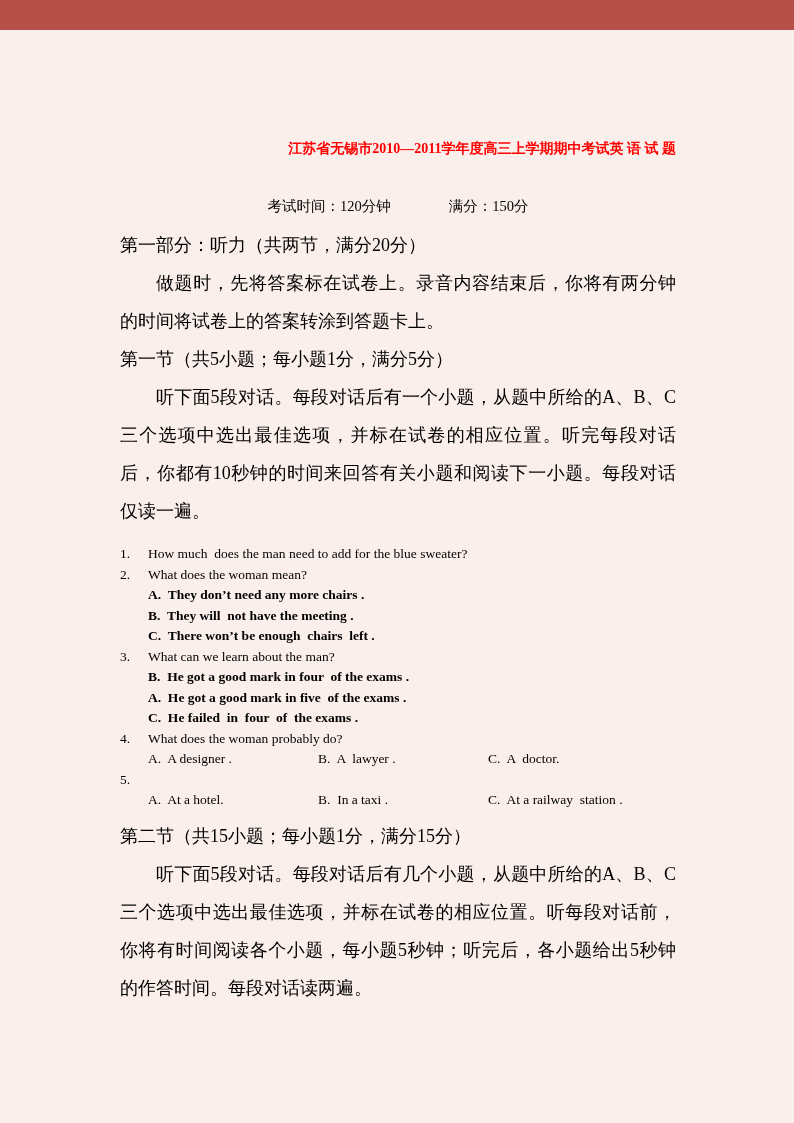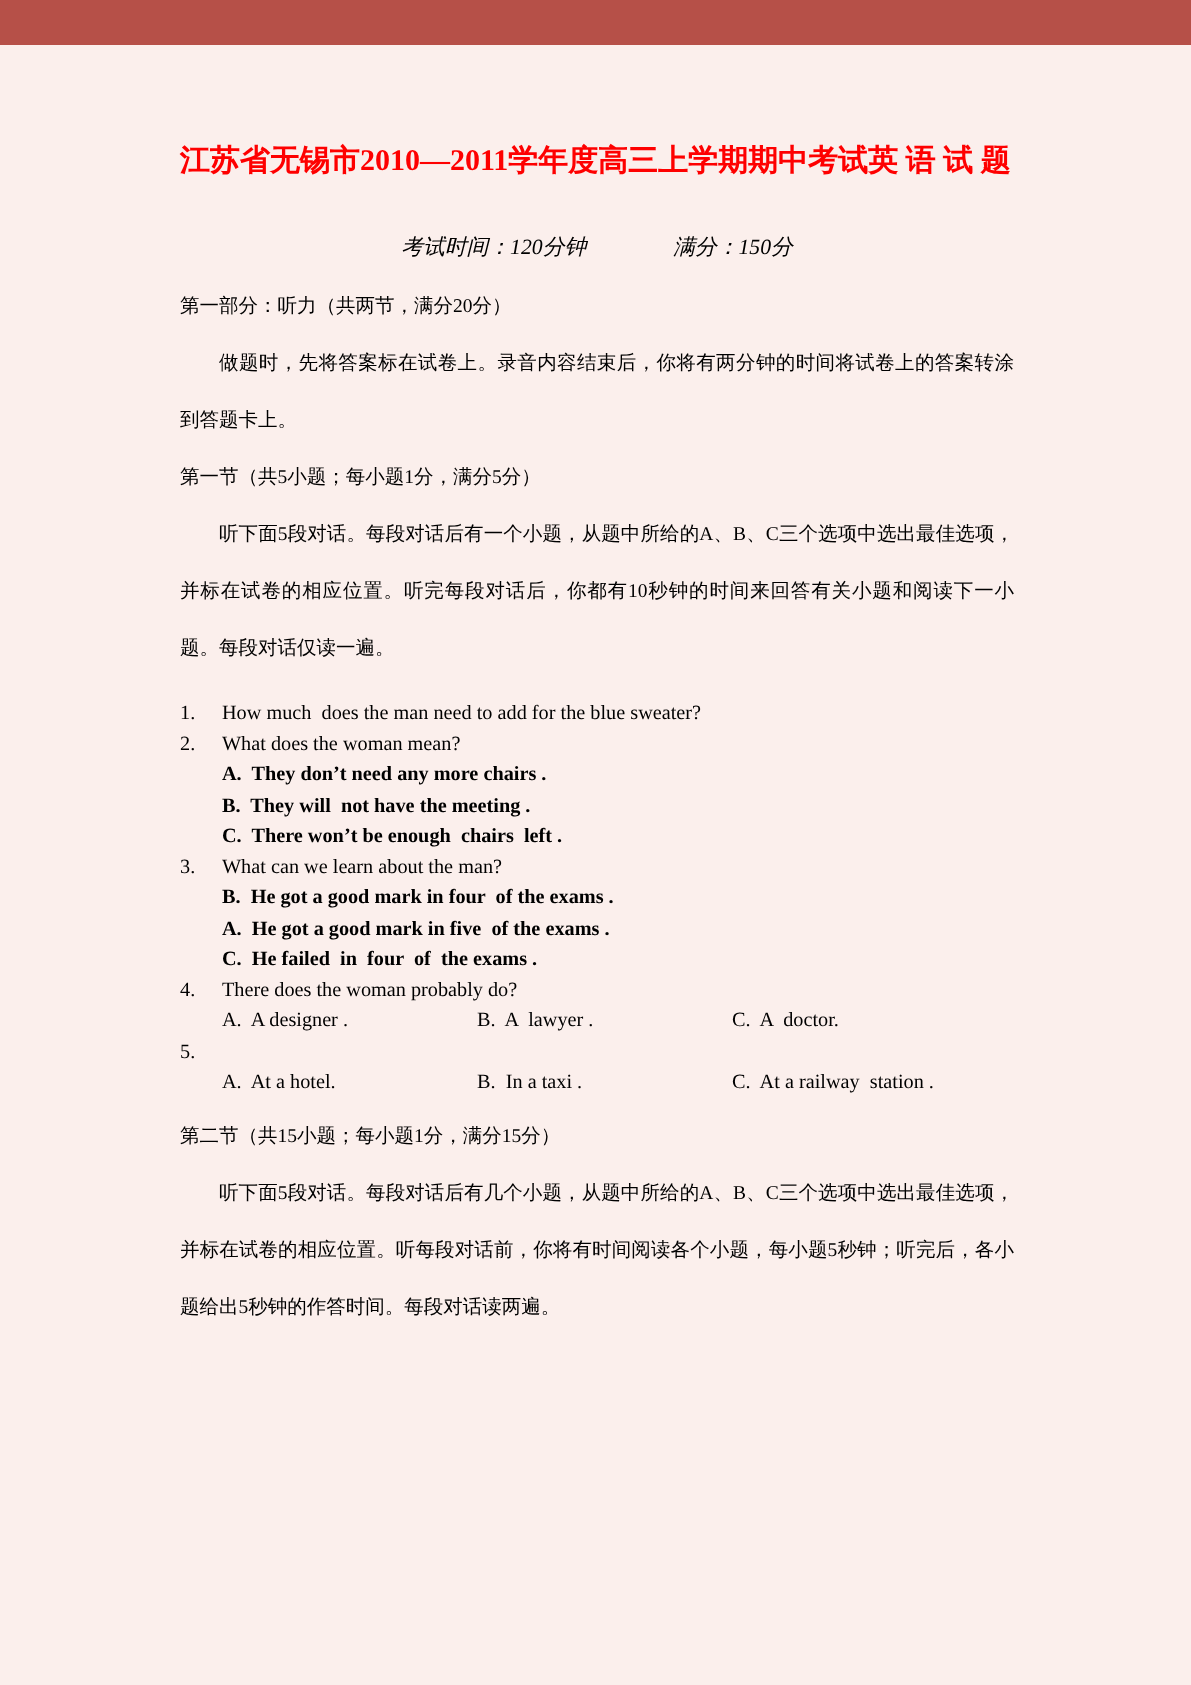--- a/index.html
+++ b/index.html
@@ -16,39 +16,38 @@
     overflow: hidden;
   }
   .banner {
     width: 100%;
     height: 30px;
     background: #b65048;
   }
   .content { padding: 0 118px 0 120px; }
 
   .title {
-    margin-top: 67px;
-    font-size: 20px;
+    margin-top: 108px;
+    font-size: 14px;
     line-height: 21px;
     font-weight: bold;
     color: #fe0000;
-    text-align: left;
+    text-align: right;
     white-space: pre-wrap;
   }
   .exam-info {
     margin-top: 38px;
     display: flex;
     justify-content: center;
     gap: 58px;
     font-size: 14.5px;
     line-height: 18px;
-    font-style: italic;
   }
 
-  .cn-block { font-size: 13px; line-height: 38px; }
+  .cn-block { font-size: 18px; line-height: 38px; }
   .block-a { margin-top: 11px; }
   .block-b { margin-top: 6px; }
   .cn-line { line-height: 38px; }
   .cn-para {
     margin: 0;
     text-indent: 2em;
     text-align: justify;
     line-height: 38px;
   }
 
@@ -112,21 +111,21 @@
           <span class="q-text">What can we learn about the man?</span>
         </div>
         <div class="option-line">B.  He got a good mark in four  of the exams .</div>
         <div class="option-line">A.  He got a good mark in five  of the exams .</div>
         <div class="option-line">C.  He failed  in  four  of  the exams .</div>
       </div>
 
       <div class="question">
         <div class="q-line">
           <span class="q-num">4.</span>
-          <span class="q-text">There does the woman probably do?</span>
+          <span class="q-text">What does the woman probably do?</span>
         </div>
         <div class="options-inline">
           <span class="opt">A.  A designer .</span>
           <span class="opt">B.  A  lawyer .</span>
           <span class="opt">C.  A  doctor.</span>
         </div>
       </div>
 
       <div class="question">
         <div class="q-line">

